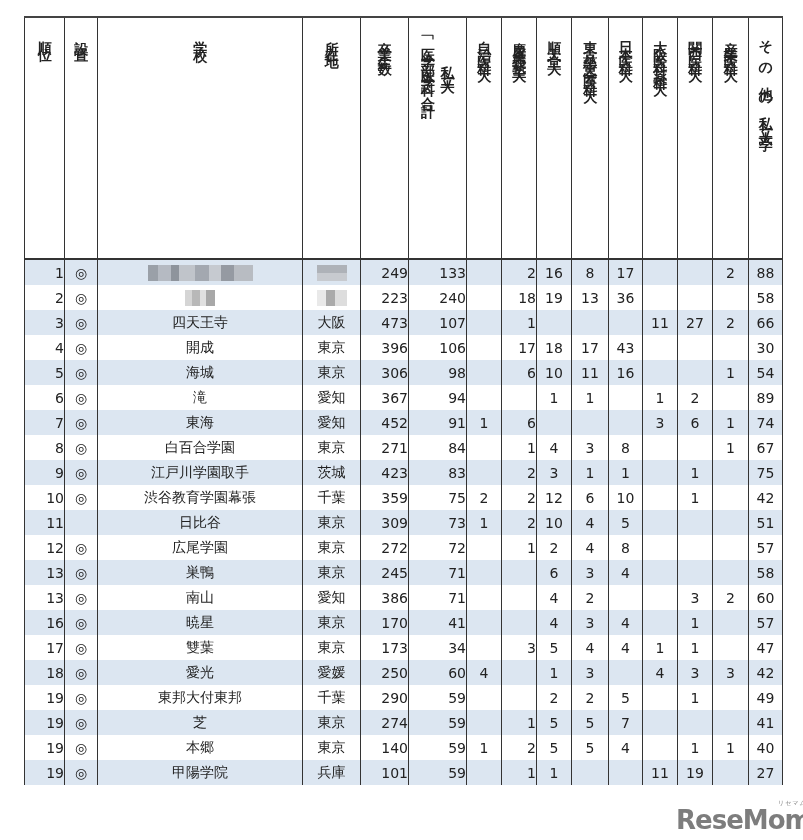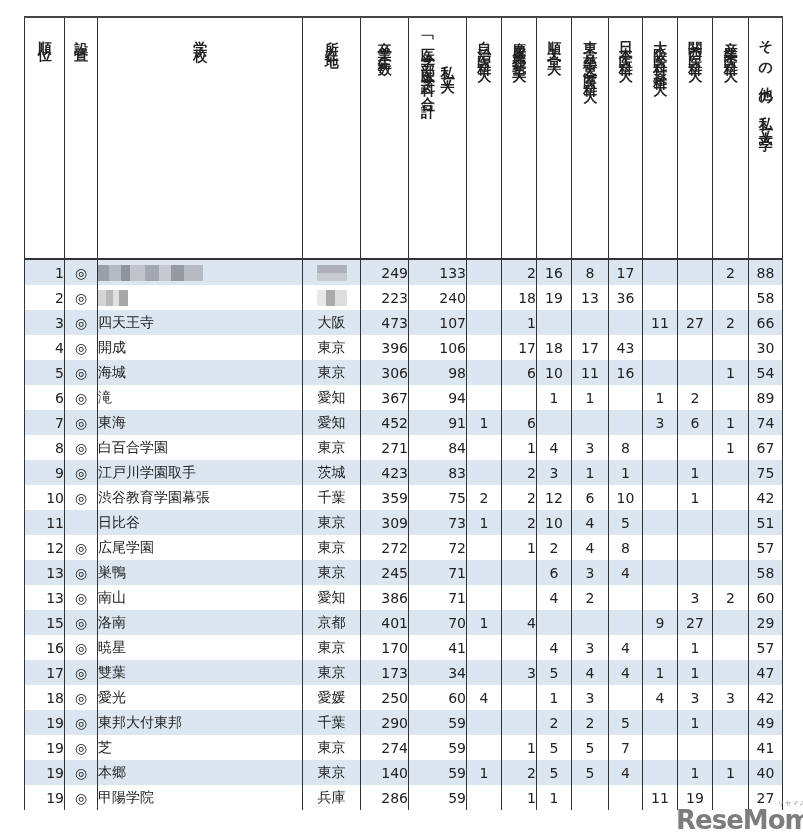--- a/index.html
+++ b/index.html
@@ -11,21 +11,21 @@
        vertical-align:top; font-weight:bold; font-size:14px; color:#222; }
   .vt { writing-mode:vertical-rl; text-orientation:upright; letter-spacing:7px; margin:12px auto 0; display:inline-block; line-height:1.1; }
   .vt2 { display:flex; flex-direction:row-reverse; justify-content:center; gap:4px; margin-top:12px; }
   .vt2 span { writing-mode:vertical-rl; text-orientation:upright; letter-spacing:7px; line-height:1.1; }
   th.hc { text-align:center; }
   table.rank tbody td { height:25px; font-size:14px; white-space:nowrap; }
   table.rank tbody tr:nth-child(odd) td { background:#dce6f1; }
   table.rank tbody tr:nth-child(even) td { background:#ffffff; }
   td.num { text-align:right; padding-right:6px; }
   td.ctr { text-align:center; }
-  td.lft { text-align:left; padding-left:4px; }
+  td.lft { text-align:center; padding-left:4px; }
   td.mark { text-align:center; font-size:15px; }
   .blur { display:inline-block; height:16px; vertical-align:middle;
           background:linear-gradient(90deg,#9aa0a8 0 10%,#b5bac2 10% 22%,#8e949c 22% 30%,#c0c4ca 30% 45%,#a3a8b0 45% 58%,#c6cad0 58% 70%,#959aa2 70% 82%,#b8bcc2 82% 100%); }
   .blur.light { background:linear-gradient(90deg,#d5d5d5 0 25%,#b8b8b8 25% 50%,#e0e0e0 50% 70%,#a8a8a8 70% 100%); }
   .blur.pref { background:linear-gradient(180deg,#aeb2b8 0 50%,#c7cacf 50% 100%); }
   .blur.pref2 { background:linear-gradient(90deg,#e9e9e9 0 30%,#aaa 30% 60%,#ddd 60% 100%); }
   .logo { position:absolute; left:676px; top:805px; font-family:"DejaVu Sans", sans-serif; font-weight:bold;
           font-size:26px; color:#7d7d7d; letter-spacing:-1px; }
   .logo small { position:absolute; right:4px; top:-6px; font-size:6px; font-weight:normal; letter-spacing:1px; }
 </style>
@@ -307,37 +307,20 @@
         <td class="num"></td>
         <td class="ctr">4</td>
         <td class="ctr">2</td>
         <td class="ctr"></td>
         <td class="ctr"></td>
         <td class="ctr">3</td>
         <td class="ctr">2</td>
         <td class="ctr">60</td>
       </tr>
       <tr>
-        <td class="num">15</td>
-        <td class="mark">◎</td>
-        <td class="lft">洛南</td>
-        <td class="ctr">京都</td>
-        <td class="num">401</td>
-        <td class="num">70</td>
-        <td class="ctr">1</td>
-        <td class="num">4</td>
-        <td class="ctr"></td>
-        <td class="ctr"></td>
-        <td class="ctr"></td>
-        <td class="ctr">9</td>
-        <td class="ctr">27</td>
-        <td class="ctr"></td>
-        <td class="ctr">29</td>
-      </tr>
-      <tr>
         <td class="num">16</td>
         <td class="mark">◎</td>
         <td class="lft">暁星</td>
         <td class="ctr">東京</td>
         <td class="num">170</td>
         <td class="num">41</td>
         <td class="ctr"></td>
         <td class="num"></td>
         <td class="ctr">4</td>
         <td class="ctr">3</td>
@@ -430,21 +413,21 @@
         <td class="ctr"></td>
         <td class="ctr">1</td>
         <td class="ctr">1</td>
         <td class="ctr">40</td>
       </tr>
       <tr>
         <td class="num">19</td>
         <td class="mark">◎</td>
         <td class="lft">甲陽学院</td>
         <td class="ctr">兵庫</td>
-        <td class="num">286</td>
+        <td class="num">101</td>
         <td class="num">59</td>
         <td class="ctr"></td>
         <td class="num">1</td>
         <td class="ctr">1</td>
         <td class="ctr"></td>
         <td class="ctr"></td>
         <td class="ctr">11</td>
         <td class="ctr">19</td>
         <td class="ctr"></td>
         <td class="ctr">27</td>

